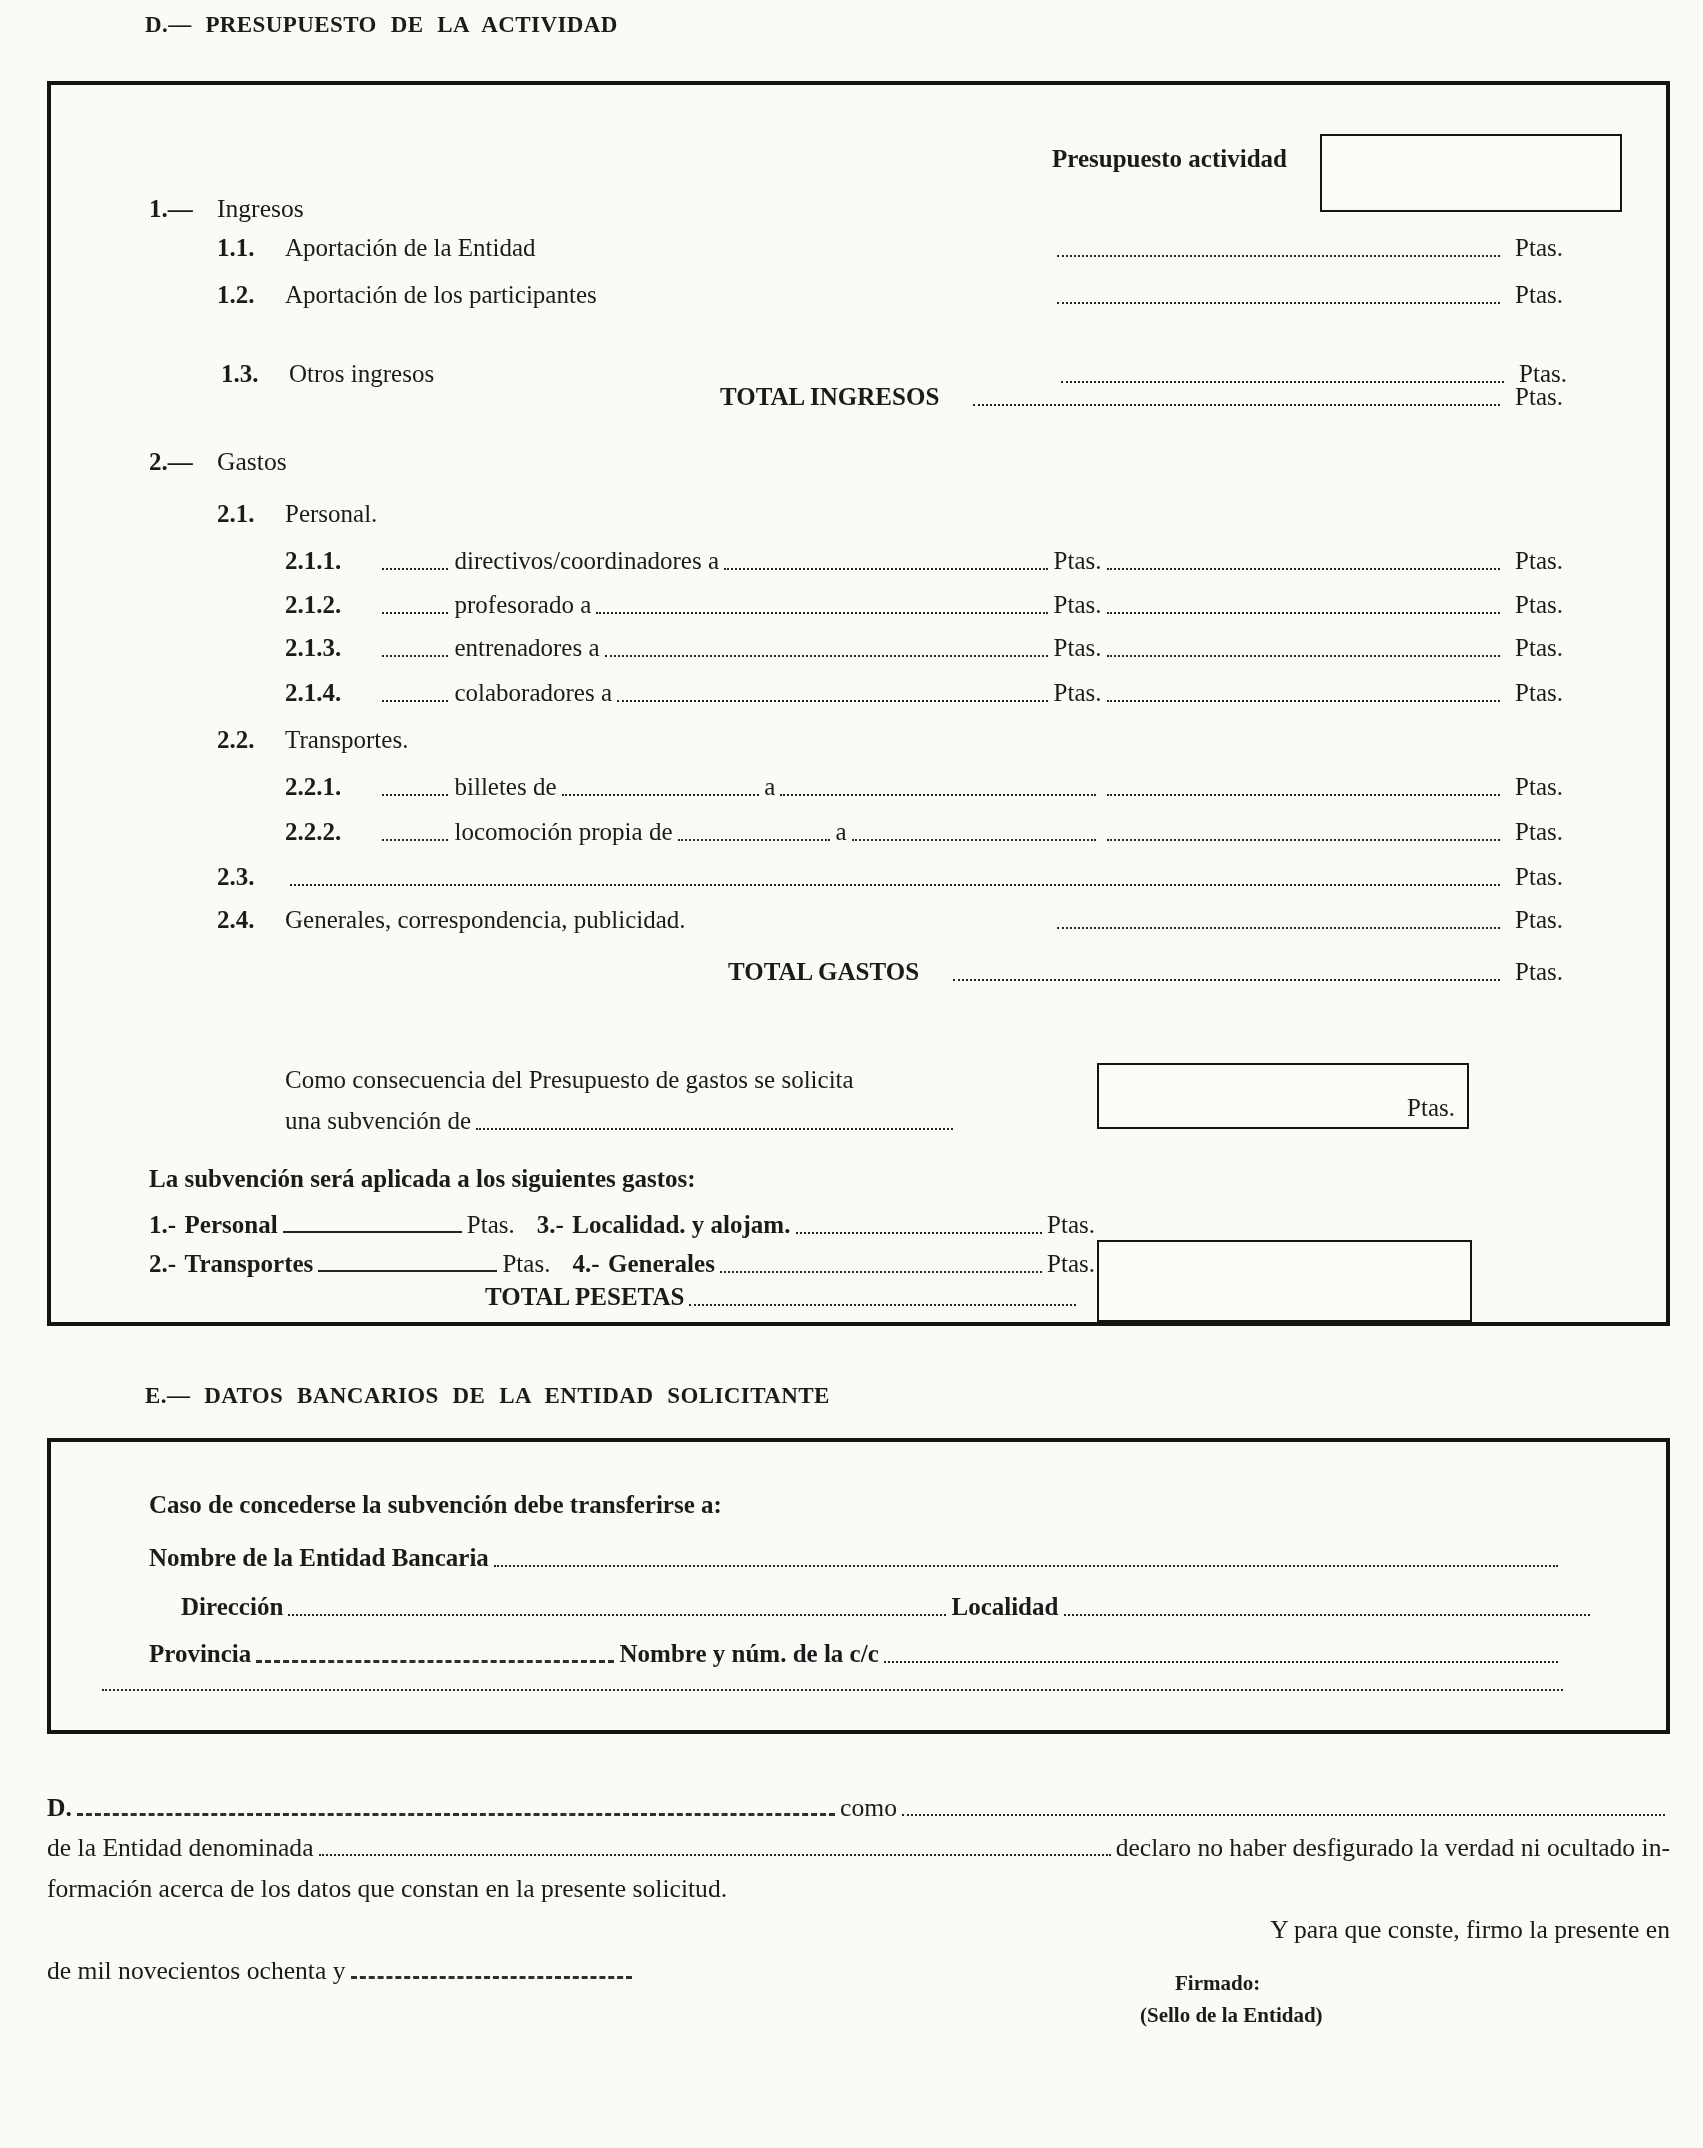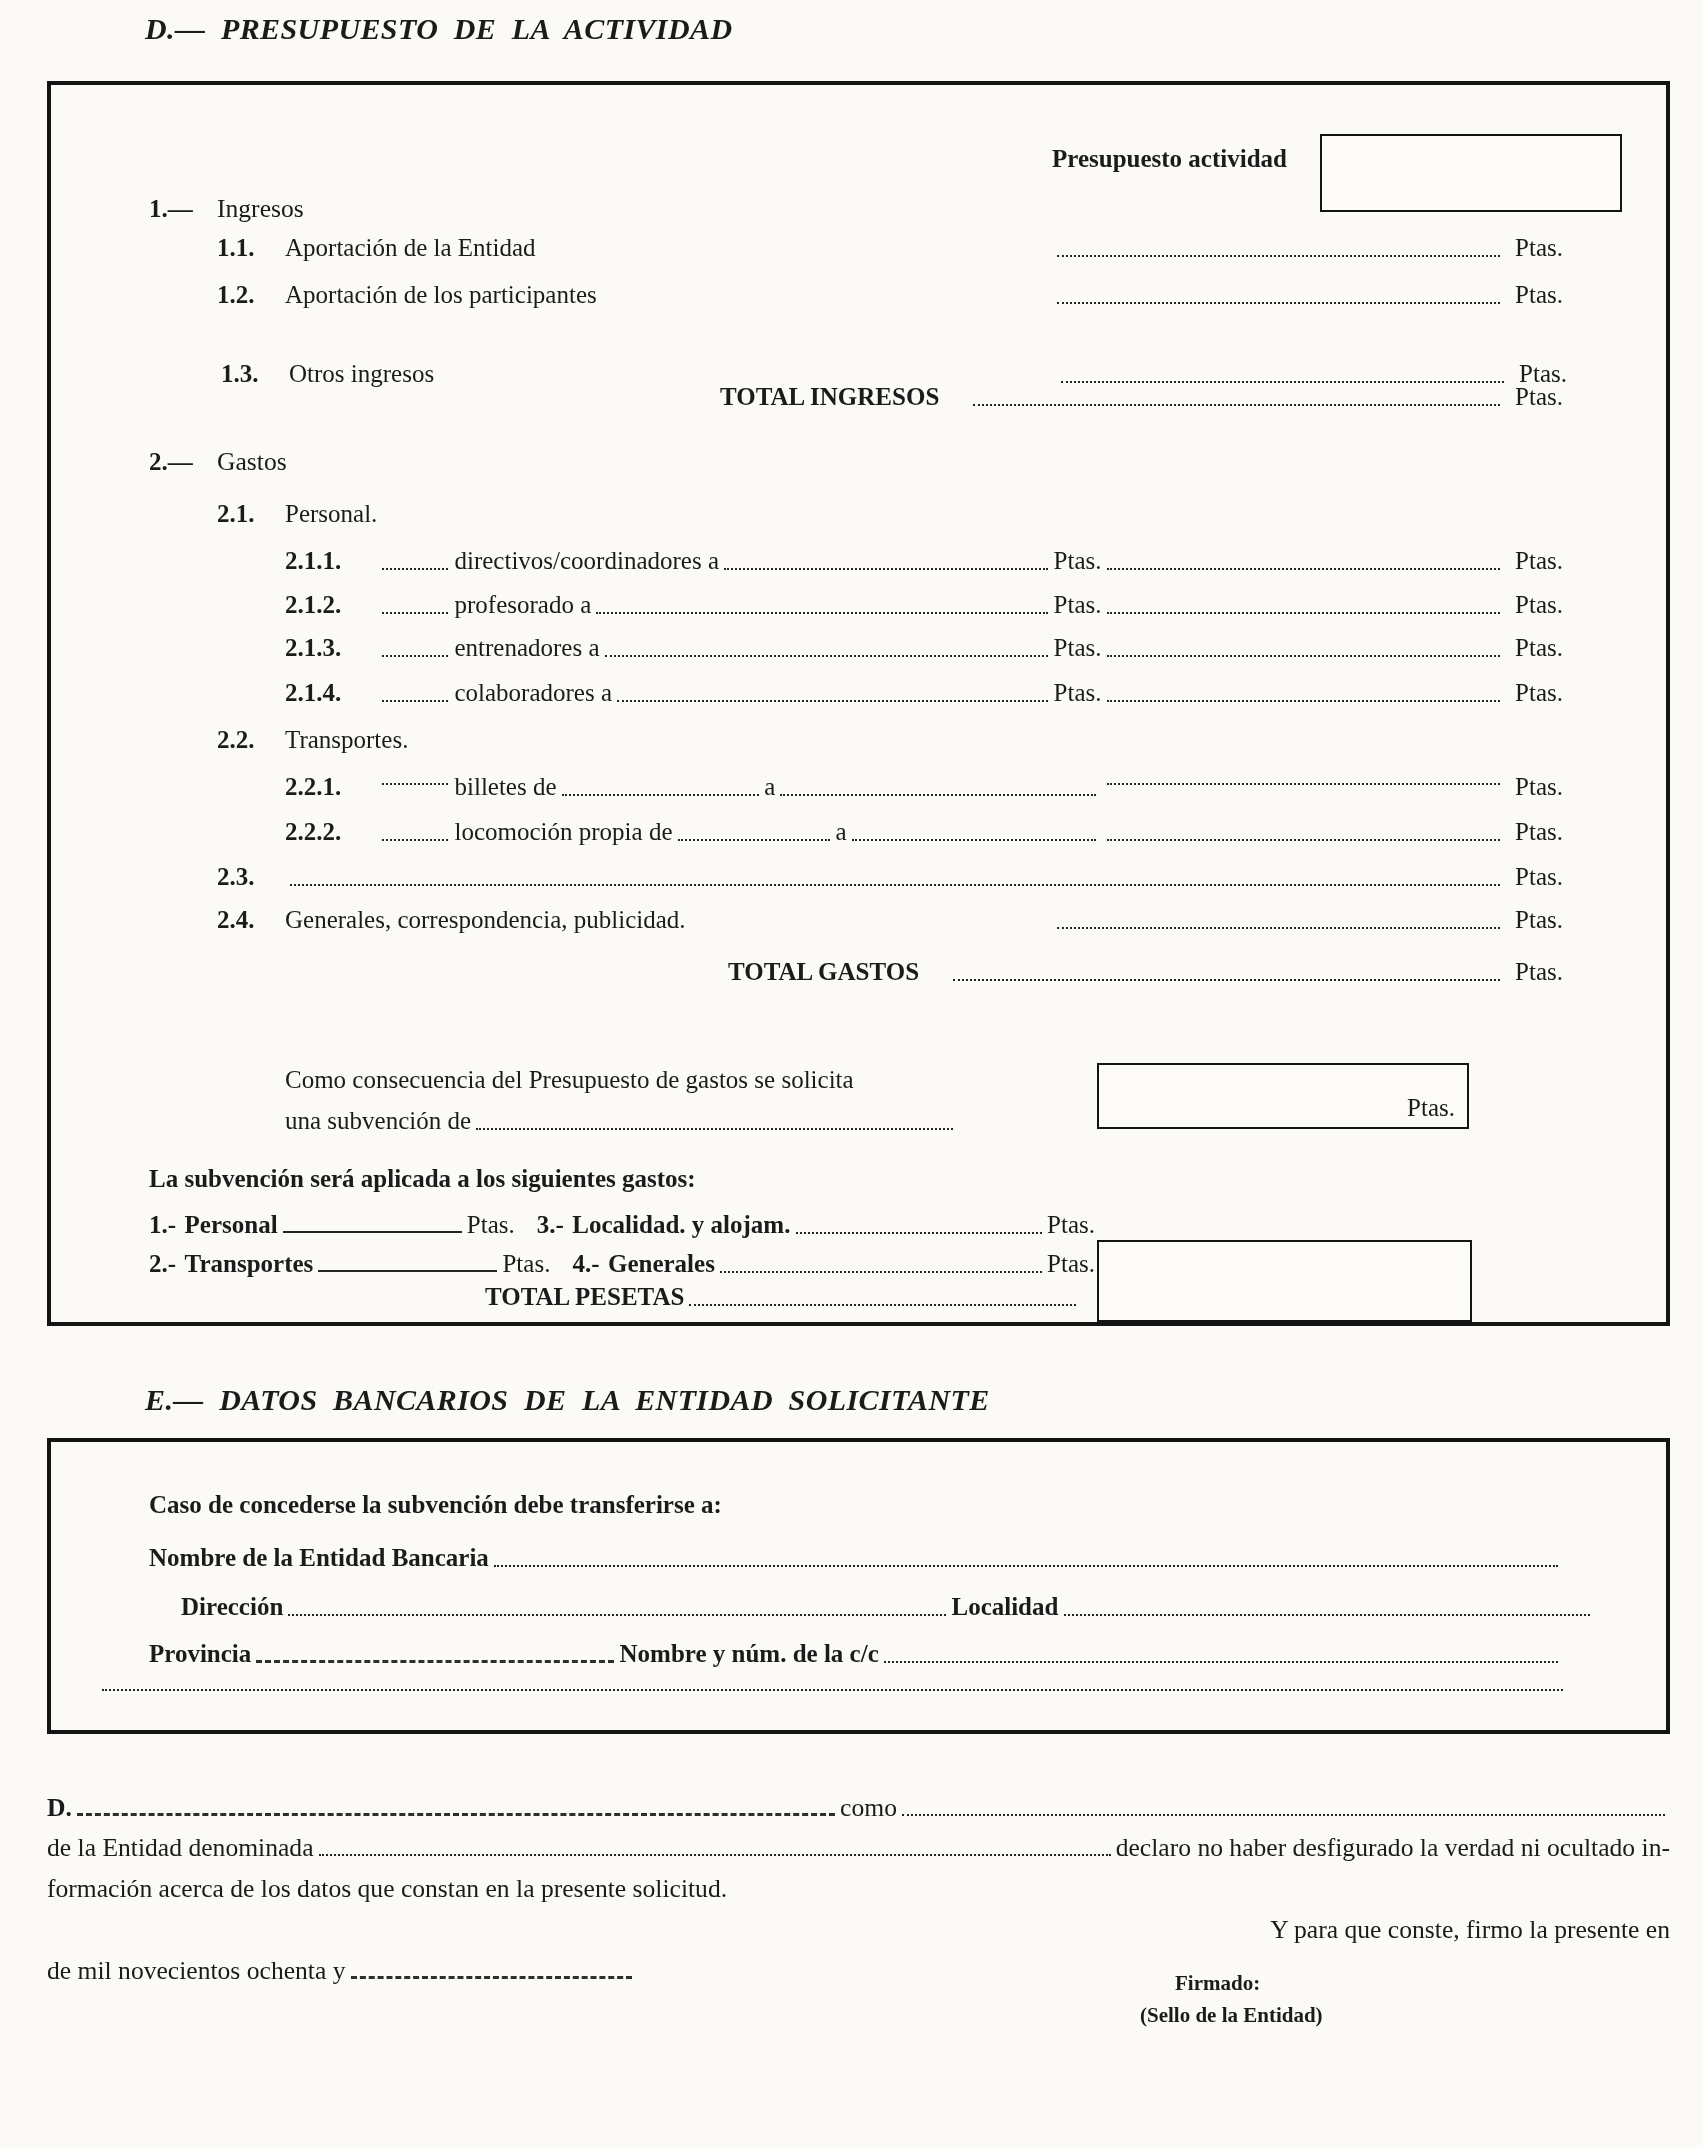--- a/index.html
+++ b/index.html
@@ -18,21 +18,21 @@
   .b { font-weight:700; }
   .nowrap { white-space:nowrap; }
   .dots { border-bottom:2.6px dotted #242424; margin:0 5.1px 6px 5.1px; }
   .solid { border-bottom:2.6px solid #242424; margin:0 5.1px 6.8px 5.1px; }
   .dash { border-bottom:3.4px dashed #2e2e2e; margin:0 5.1px 6px 5.1px; }
   .blank { width:66px; flex:0 0 66px; border-bottom:2.6px dotted #242424; margin:0 6.8px 6px 1.7px; }
   .grow { flex:1 1 auto; }
   .unit { margin-left:10.2px; white-space:nowrap; }
   .box { position:absolute; border:4.3px solid #141414; }
   .entry { position:absolute; border:2.6px solid #141414; background:#fcfbf7; }
-  .title { font-weight:700; font-size:30px; letter-spacing:0.4px; word-spacing:7.7px; white-space:nowrap;font-style:italic; }
+  .title { font-weight:700; font-size:23px; letter-spacing:0.4px; word-spacing:7.7px; white-space:nowrap; }
   .num1 { width:68px; flex:0 0 68px; font-weight:700; white-space:nowrap; }
   .num2 { width:95px; flex:0 0 95px; font-weight:700; white-space:nowrap; }
   .lbl900 { width:767px; flex:0 0 767px; white-space:nowrap; }
   .mid { display:flex; align-items:flex-end; width:647px; flex:0 0 647px; }
   .sp590 { width:503px; flex:0 0 503px; }
   .sp600 { width:511px; flex:0 0 511px; }
   .apl-num { font-weight:700; margin-right:8.5px; white-space:nowrap; }
   .apl-lbl { font-weight:700; white-space:nowrap; }
   .decl { font-size:25.6px; }
   .small { font-size:21px; }
@@ -130,21 +130,21 @@
     </div>
     <span class="dots grow"></span>
     <span class="unit">Ptas.</span>
   </div>
 
   <div class="r" style="left:166px; top:641px;">
     <span class="num1">2.2.</span>
     <span class="nowrap">Transportes.</span>
   </div>
 
-  <div class="r" style="left:234px; top:688px; width:1278px;align-items:center;">
+  <div class="r" style="left:234px; top:688px; width:1278px;">
     <span class="num2">2.2.1.</span>
     <span class="blank"></span>
     <div class="mid">
       <span class="nowrap">billetes de</span>
       <span class="dots" style="flex:1;"></span>
       <span class="nowrap">a</span>
       <span class="dots" style="flex:1.6;"></span>
     </div>
     <span class="dots grow"></span>
     <span class="unit">Ptas.</span>

